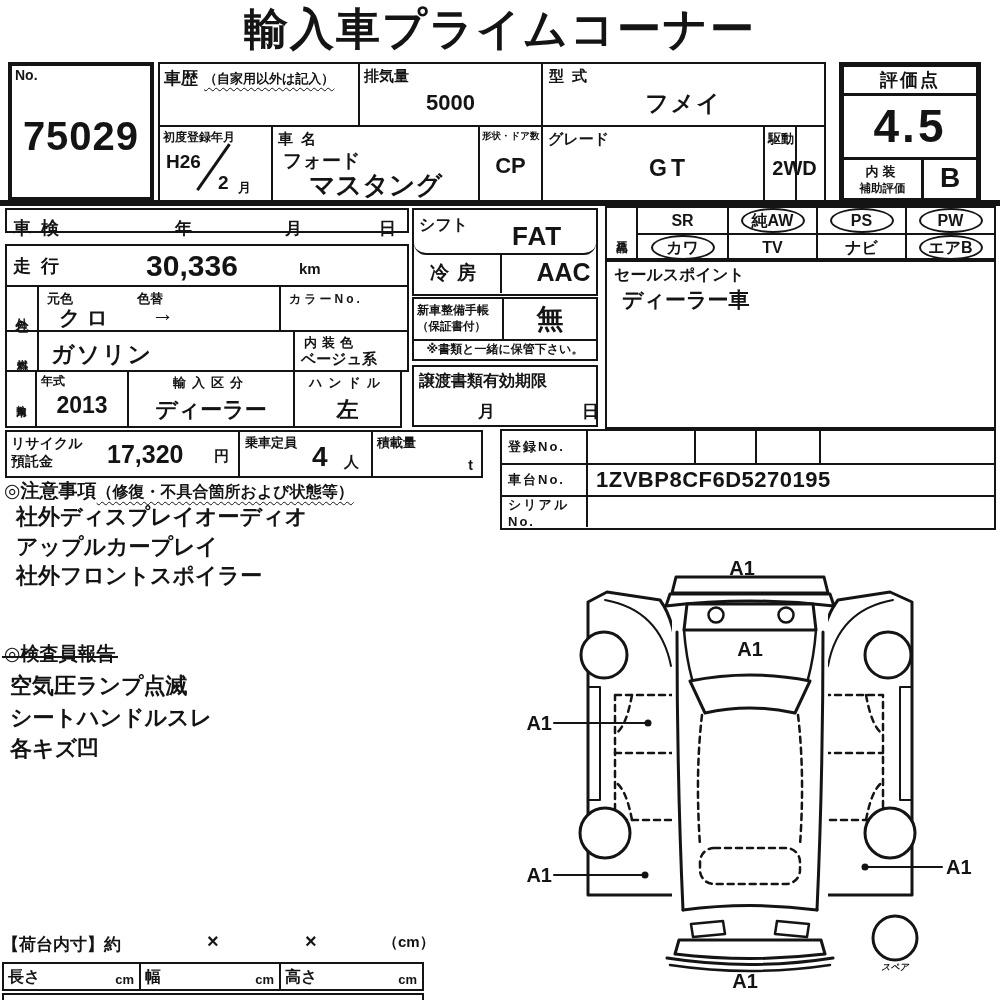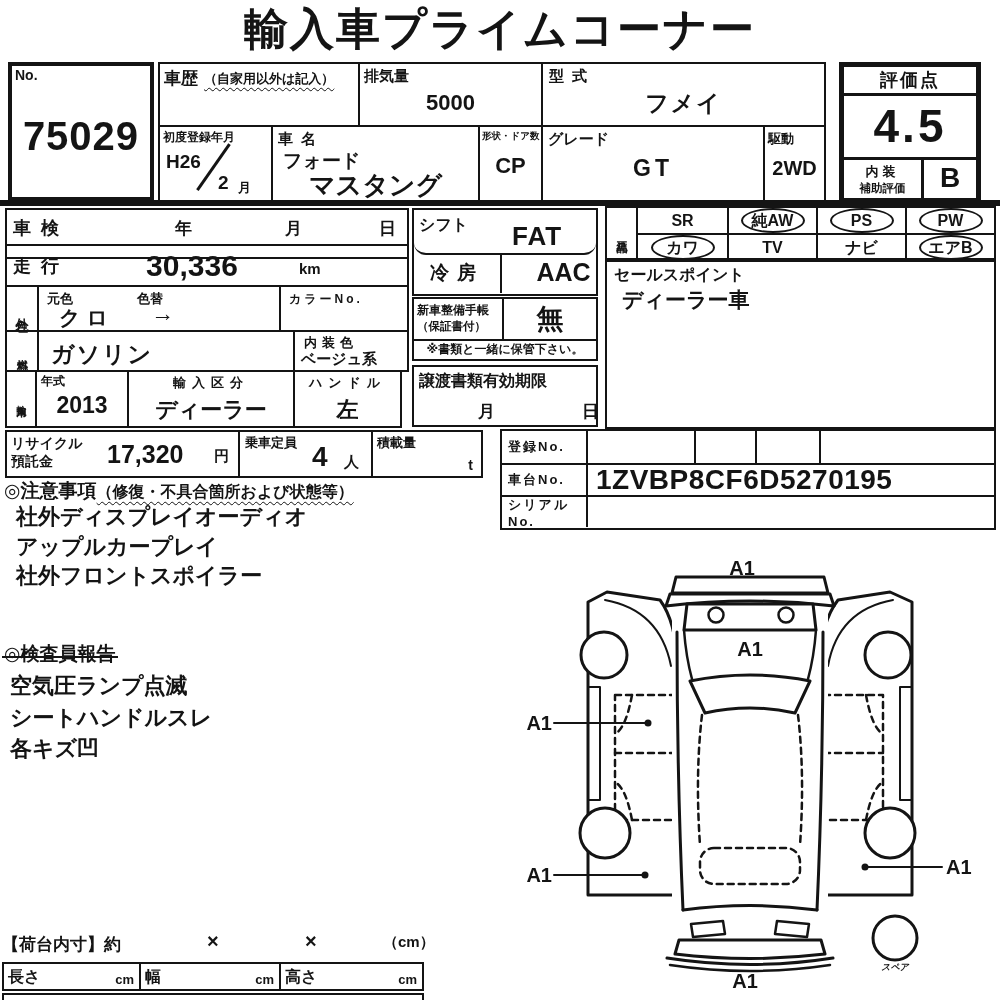--- a/index.html
+++ b/index.html
@@ -64,21 +64,21 @@
   </div>
   <div class="bx" style="left:271px;top:125px;width:209px;height:78px;">
     <span class="abs" style="left:5px;top:3px;font-size:15px;letter-spacing:8px;">車名</span>
     <span class="abs" style="left:10px;top:21px;font-size:19px;">フォード</span>
     <div class="abs ctr" style="left:0;right:0;top:41px;font-size:26px;">マスタング</div>
   </div>
   <div class="bx" style="left:478px;top:125px;width:65px;height:78px;">
     <span class="abs" style="left:2px;top:3px;font-size:9.5px;">形状・ドア数</span>
     <div class="ctr" style="margin-top:26px;font-size:22px;">CP</div>
   </div>
-  <div class="bx" style="left:541px;top:125px;width:224px;height:78px;">
+  <div class="bx" style="left:541px;top:125px;width:256px;height:78px;">
     <span class="abs" style="left:5px;top:3px;font-size:15px;">グレード</span>
     <div class="ctr" style="margin-top:28px;font-size:23px;letter-spacing:4px;">GT</div>
   </div>
   <div class="bx" style="left:763px;top:125px;width:63px;height:78px;">
     <span class="abs" style="left:3px;top:3px;font-size:13px;">駆動</span>
     <div class="ctr" style="margin-top:30px;font-size:20px;">2WD</div>
   </div>
 
   <div class="abs" style="left:839px;top:62px;width:142px;height:141px;border:5px solid #141414;">
     <div class="ctr" style="height:29px;border-bottom:3px solid #141414;font-size:18px;line-height:27px;letter-spacing:2px;">評価点</div>
@@ -87,21 +87,21 @@
       <div class="ctr" style="width:80px;border-right:3px solid #141414;padding-top:3px;">
         <div style="font-size:13px;letter-spacing:4px;">内装</div>
         <div style="font-size:11.5px;">補助評価</div>
       </div>
       <div class="ctr" style="flex:1;font-size:28px;line-height:36px;">B</div>
     </div>
   </div>
 
   <div class="abs" style="left:0;top:200px;width:1000px;height:6px;background:#141414;"></div>
 
-  <div class="bx" style="left:5px;top:208px;width:404px;height:51px;">
+  <div class="bx" style="left:5px;top:208px;width:404px;height:25px;">
     <span class="abs" style="left:6px;top:6px;font-size:18px;letter-spacing:10px;">車検</span>
     <span class="abs" style="left:168px;top:7px;font-size:17px;">年</span>
     <span class="abs" style="left:278px;top:7px;font-size:17px;">月</span>
     <span class="abs" style="left:372px;top:7px;font-size:17px;">日</span>
   </div>
   <div class="bx" style="left:5px;top:244px;width:404px;height:43px;">
     <span class="abs" style="left:6px;top:8px;font-size:18px;letter-spacing:10px;">走行</span>
     <div class="abs ctr" style="left:95px;top:3px;width:180px;font-size:30px;">30,336</div>
     <span class="abs" style="left:292px;top:14px;font-size:15px;">km</span>
   </div>
@@ -225,21 +225,21 @@
 
   <div class="bx" style="left:500px;top:429px;width:496px;height:101px;">
     <div class="reg-row">
       <div class="reg-label">登録No.</div>
       <div class="vline" style="left:192px;"></div>
       <div class="vline" style="left:253px;"></div>
       <div class="vline" style="left:317px;"></div>
     </div>
     <div class="reg-row">
       <div class="reg-label">車台No.</div>
-      <div style="font-size:28px;line-height:30px;padding-left:8px;letter-spacing:0.5px;">1ZVBP8CF6D5270195</div>
+      <div style="font-size:22px;line-height:30px;padding-left:8px;letter-spacing:0.5px;">1ZVBP8CF6D5270195</div>
     </div>
     <div class="reg-row">
       <div class="reg-label">シリアルNo.</div>
     </div>
   </div>
 
   <div class="abs" style="left:4px;top:478px;">
     <span style="font-size:19px;">◎注意事項</span><span class="wavy" style="font-size:16px;">（修復・不具合箇所および状態等）</span>
   </div>
   <div class="abs" style="left:16px;top:502px;font-size:22px;">社外ディスプレイオーディオ</div>

